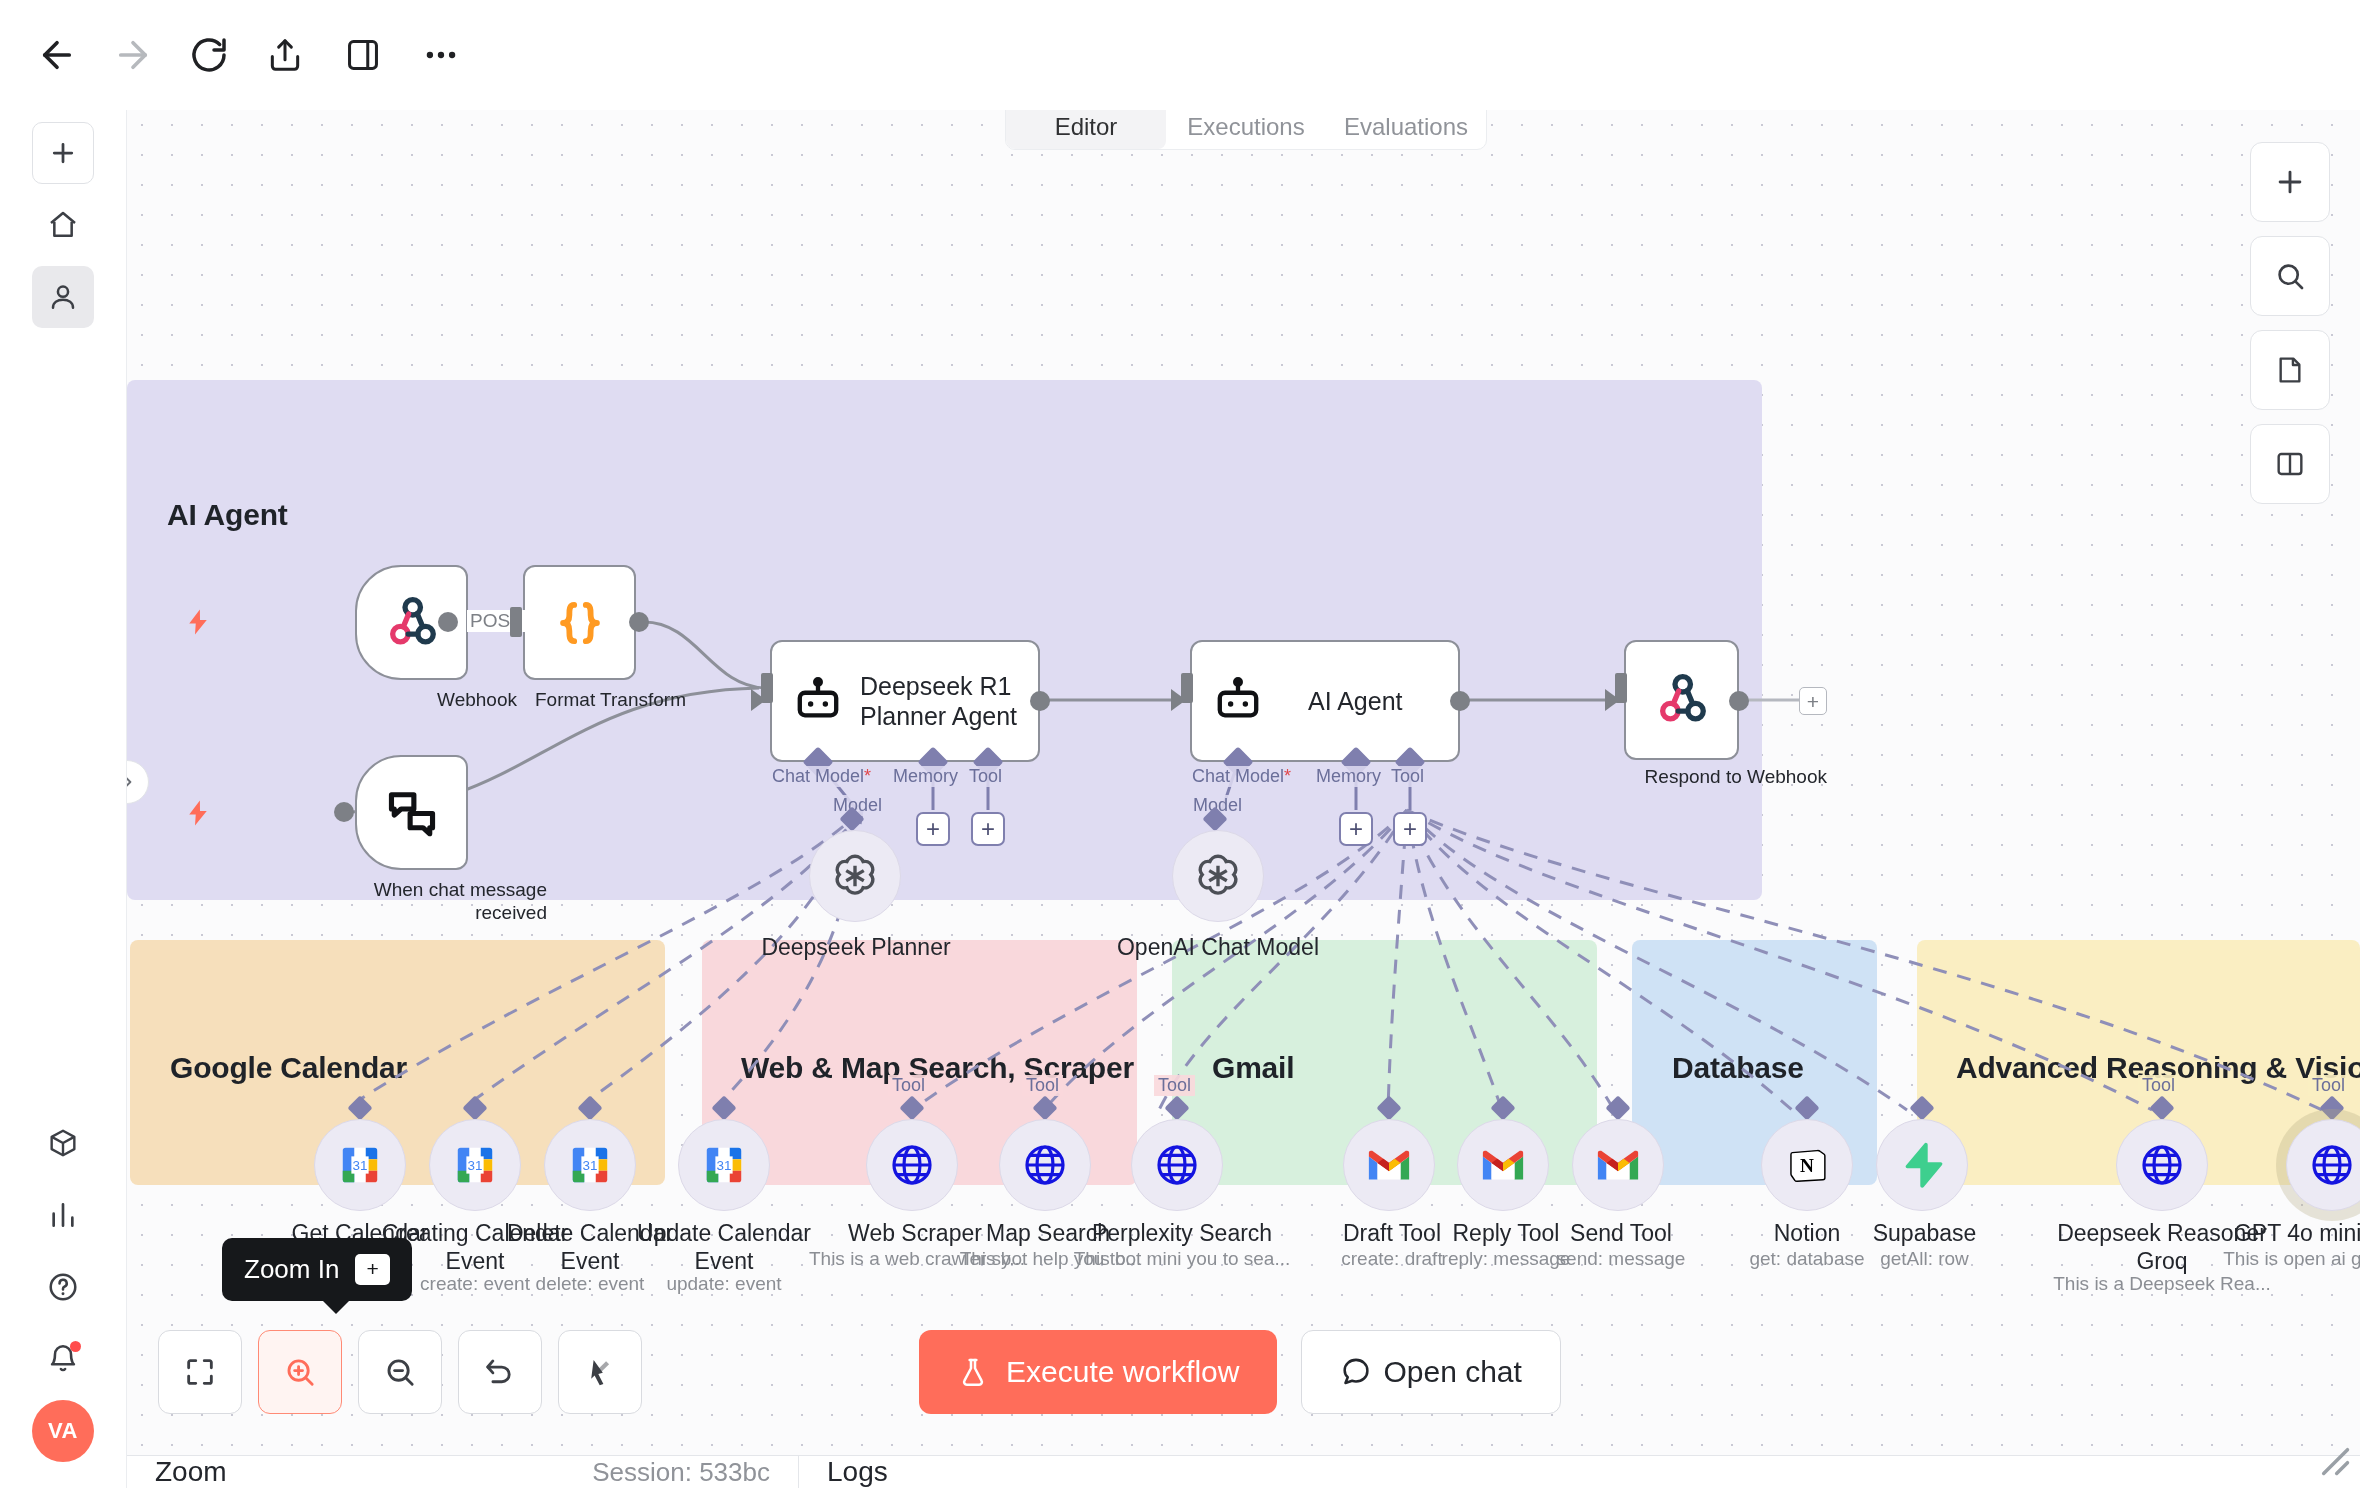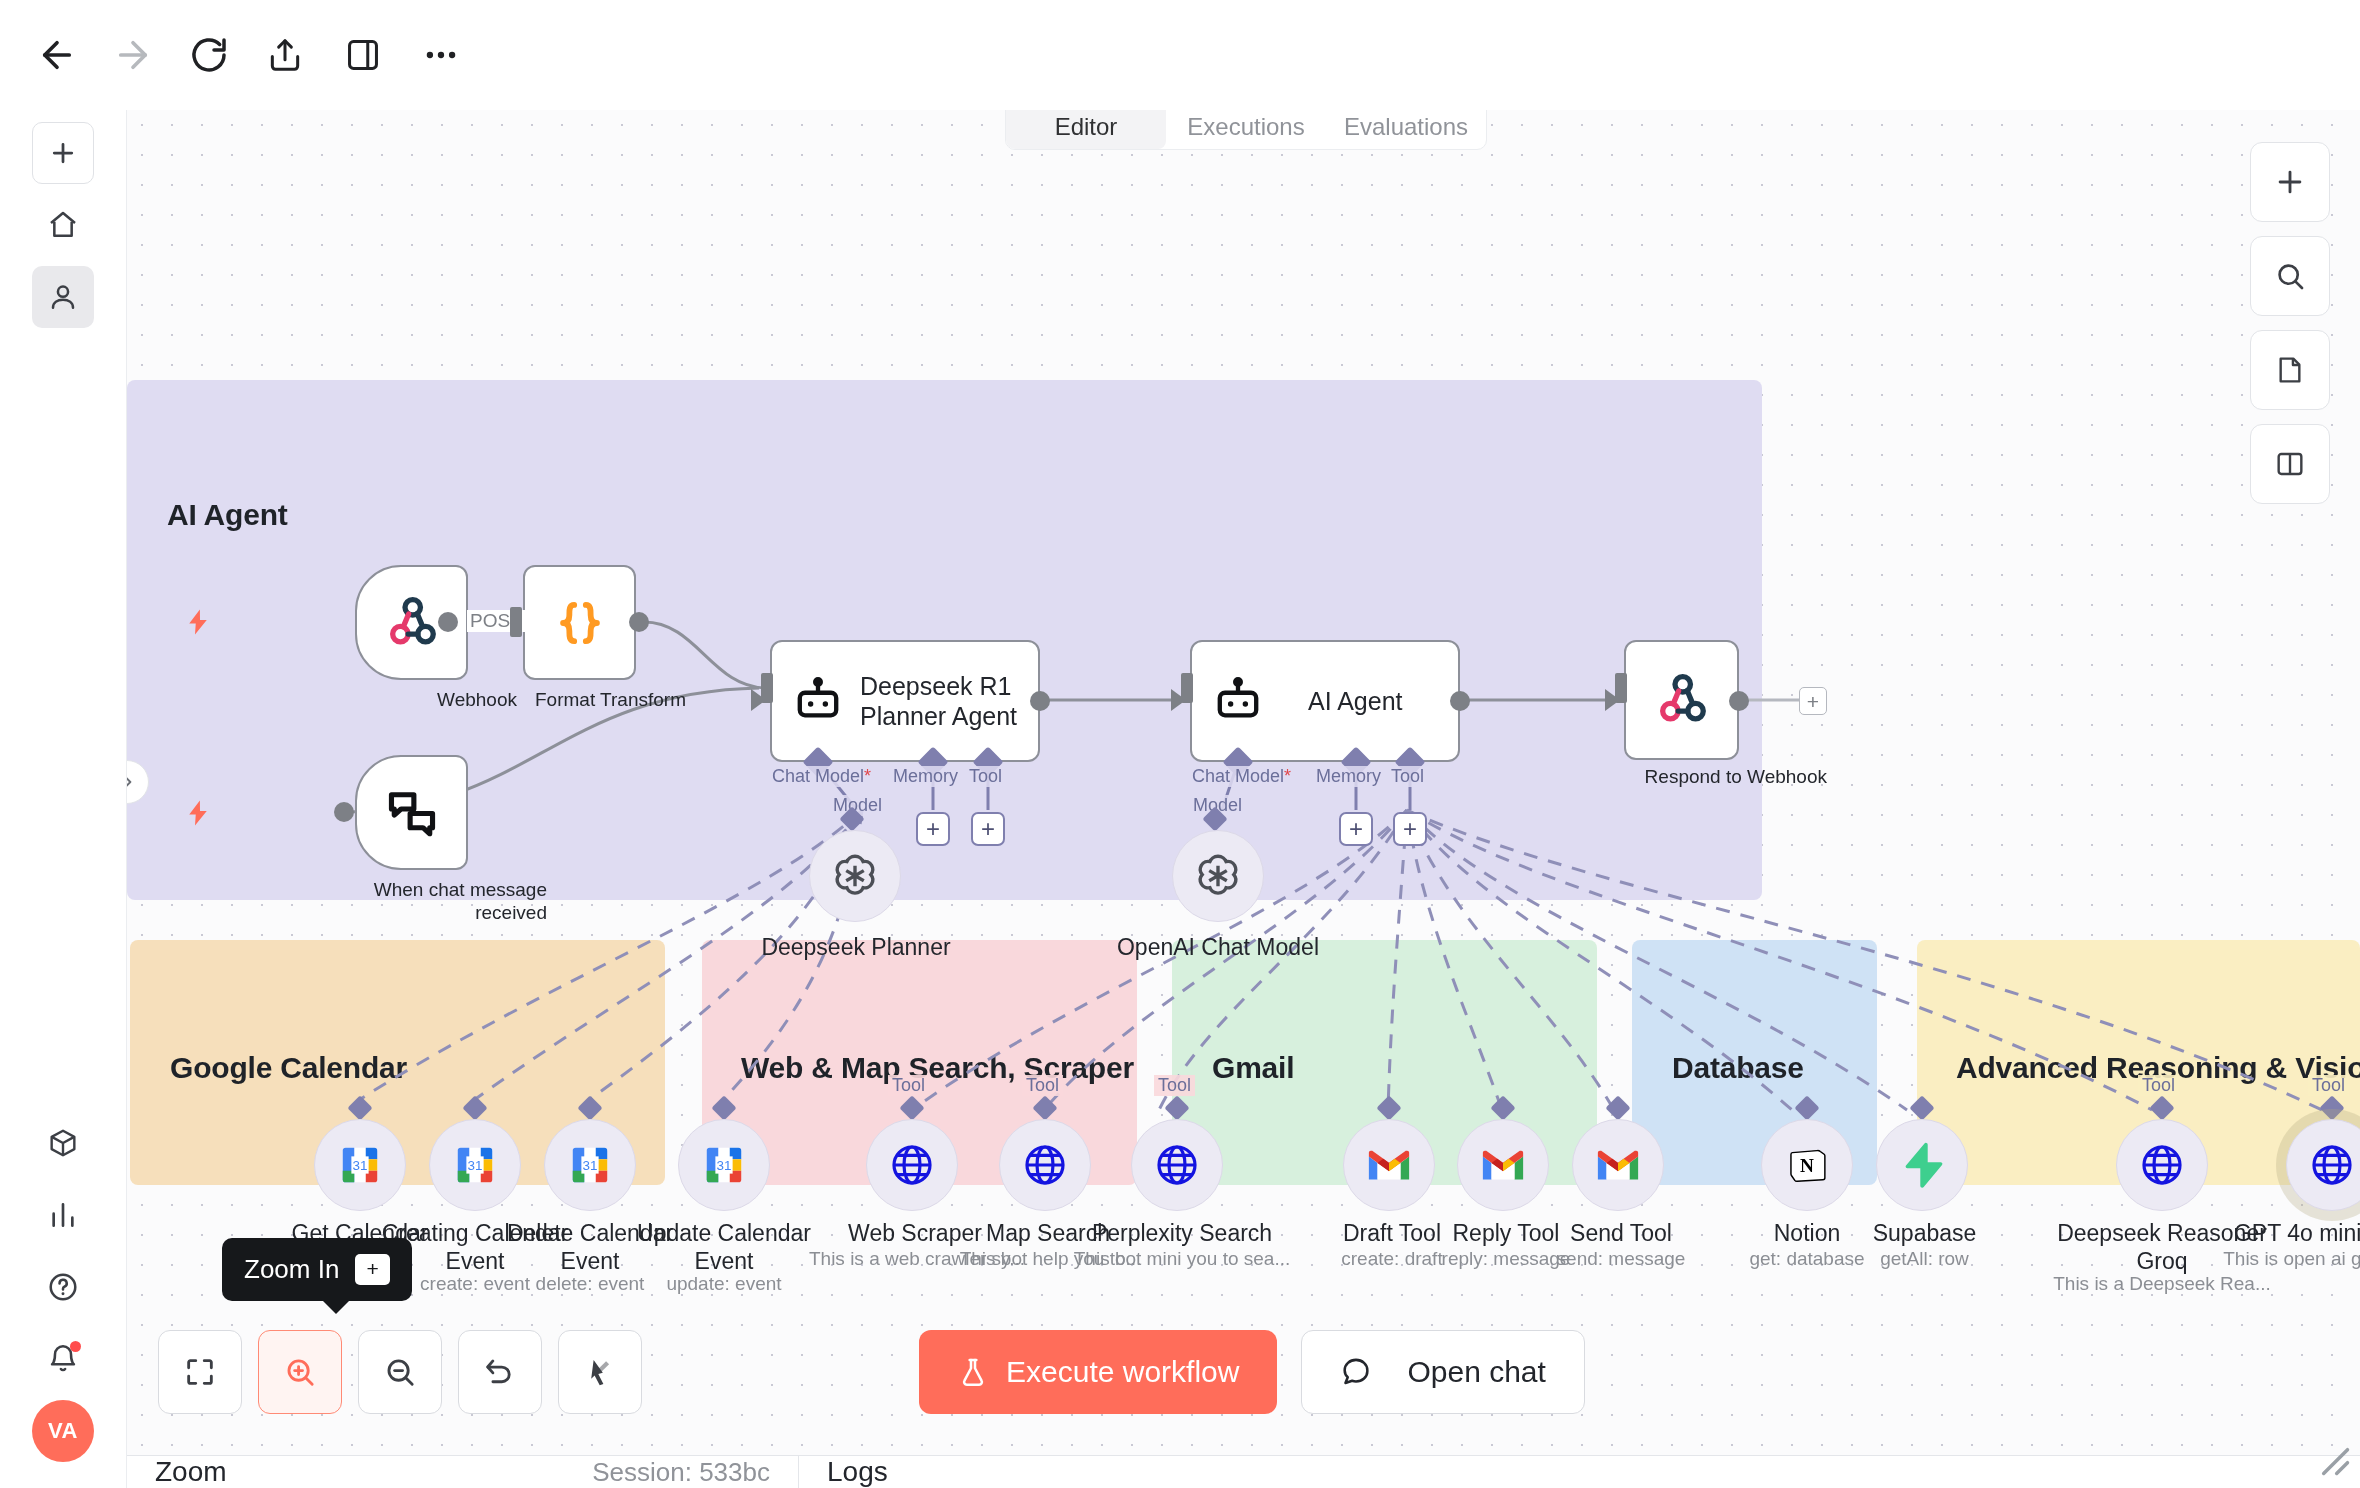--- a/index.html
+++ b/index.html
@@ -230,21 +230,21 @@
   .center-actions {
     position: absolute; left: 919px; top: 1330px; display: flex; gap: 24px; z-index: 42;
   }
   .btn-execute {
     height: 84px; background: #ff6d5a; border-radius: 12px; color: #fff;
     font-size: 30px; display: flex; align-items: center; gap: 17px;
     padding: 0 38px; cursor: pointer; border: none;
   }
   .btn-openchat {
     height: 84px; background: #fff; border: 1px solid #d9dbe0; border-radius: 12px;
-    color: #23262c; font-size: 30px; display: flex; align-items: center; gap: 35px;
+    color: #23262c; font-size: 30px; display: flex; align-items: center; gap: 11px;
     padding: 0 38px; cursor: pointer;
   }
 
   
   .bottom-panel {
     position: absolute; left: 127px; top: 1455px; width: 2233px; height: 33px;
     background: #fff; border-top: 1px solid #e4e6ea; z-index: 44;
     display: flex; align-items: flex-start;
   }
   .bp-chat { width: 672px; height: 100%; border-right: 1px solid #e4e6ea;

